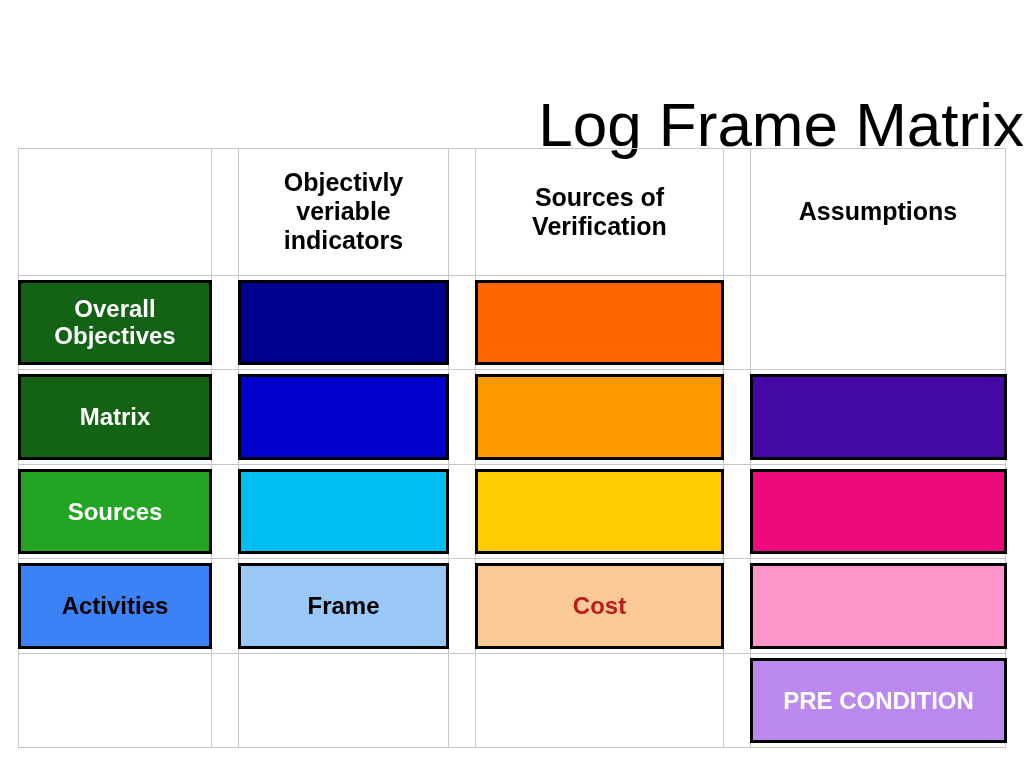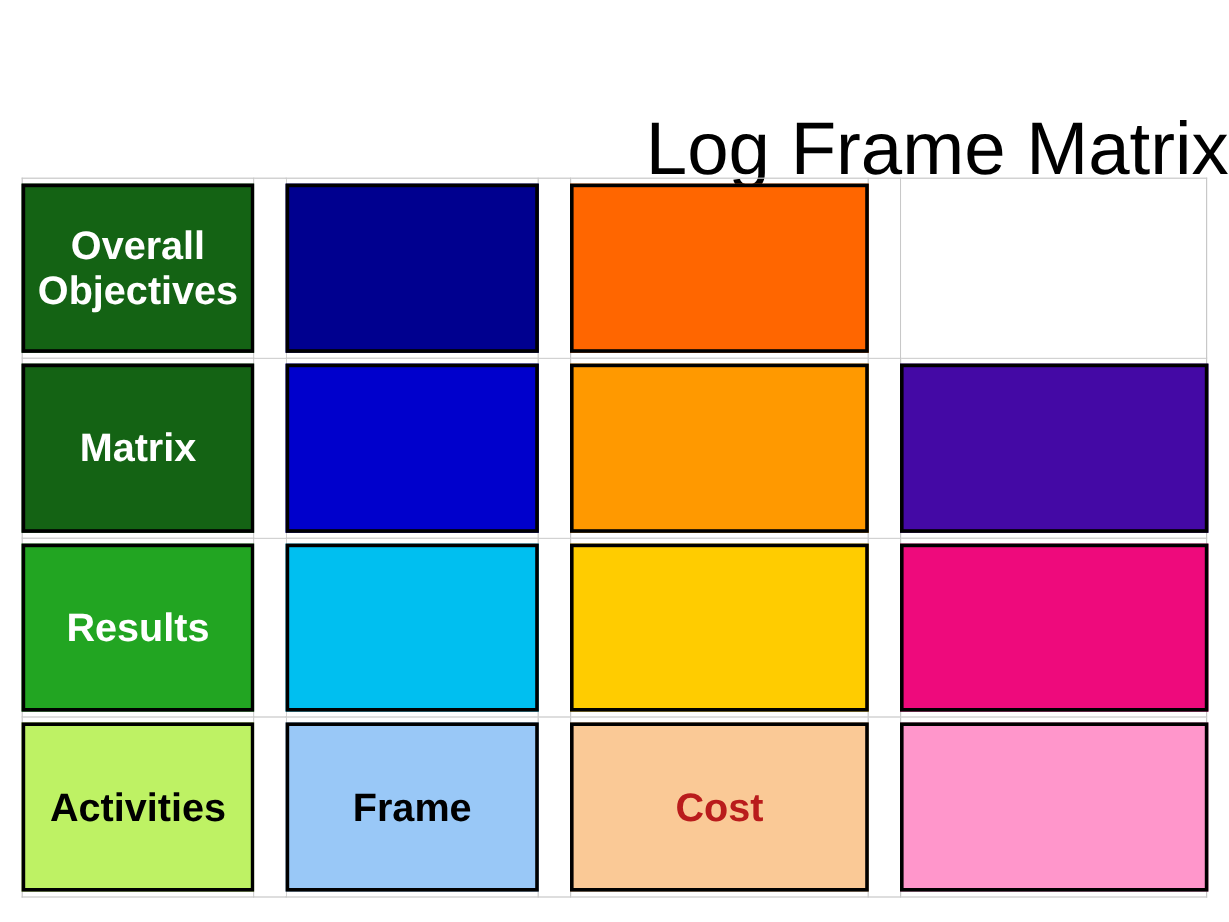--- a/index.html
+++ b/index.html
@@ -75,33 +75,33 @@
     position: absolute;
     left: -1px;
     right: -1px;
     top: 4px;
     bottom: 4px;
     border: 3px solid #000000;
     box-sizing: border-box;
     display: flex;
     align-items: center;
     justify-content: center;
-    font-size: 33px;
+    font-size: 24px;
     font-weight: bold;
     line-height: 1.14;
     text-align: center;
   }
   .block.wide-right { right: -2px; }
 
   .block .block-label { display: block; width: 100%; padding: 0 3px; }
 
   
   .fill-darkgreen  { background: #146314; color: #ffffff; }
   .fill-green      { background: #22a522; color: #ffffff; }
-  .fill-lightgreen { background: #bef264; color: #000000; }
+  .fill-lightgreen { background: #3b82f6; color: #000000; }
   .fill-navy       { background: #00008f; }
   .fill-blue       { background: #0000cc; }
   .fill-cyan       { background: #00bff0; }
   .fill-lightblue  { background: #99c8f7; color: #000000; }
   .fill-orangered  { background: #ff6600; }
   .fill-orange     { background: #ff9900; }
   .fill-gold       { background: #ffcc00; }
   .fill-peach      { background: #fac996; color: #b91c1c; }
   .fill-violet     { background: #4409a5; }
   .fill-magenta    { background: #ee0a7c; }
@@ -120,20 +120,35 @@
     <col class="col-label">
     <col class="col-spacer">
     <col class="col-ind">
     <col class="col-spacer">
     <col class="col-sov">
     <col class="col-spacer">
     <col class="col-assume">
   </colgroup>
 
   <tbody>
+      <tr class="row-header">
+    <td class="empty-cell"></td>
+    <td class="empty-cell"></td>
+    <td>
+      <div class="header-text">Objectivly veriable indicators</div>
+    </td>
+    <td class="empty-cell"></td>
+    <td>
+      <div class="header-text">Sources of Verification</div>
+    </td>
+    <td class="empty-cell"></td>
+    <td>
+      <div class="header-text">Assumptions</div>
+    </td>
+  </tr>
 
   <tr class="row-body">
     <td>
       <div class="block fill-darkgreen">
         <span class="block-label">Overall Objectives</span>
       </div>
     </td>
     <td class="empty-cell"></td>
     <td>
       <div class="block fill-navy">
@@ -172,21 +187,21 @@
     <td>
       <div class="block fill-violet wide-right">
         <span class="block-label"></span>
       </div>
     </td>
   </tr>
 
   <tr class="row-body">
     <td>
       <div class="block fill-green">
-        <span class="block-label">Results</span>
+        <span class="block-label">Sources</span>
       </div>
     </td>
     <td class="empty-cell"></td>
     <td>
       <div class="block fill-cyan">
         <span class="block-label"></span>
       </div>
     </td>
     <td class="empty-cell"></td>
     <td>
@@ -221,15 +236,28 @@
       </div>
     </td>
     <td class="empty-cell"></td>
     <td>
       <div class="block fill-pink wide-right">
         <span class="block-label"></span>
       </div>
     </td>
   </tr>
 
+  <tr class="row-last">
+    <td class="empty-cell"></td>
+    <td class="empty-cell"></td>
+    <td class="empty-cell"></td>
+    <td class="empty-cell"></td>
+    <td class="empty-cell"></td>
+    <td class="empty-cell"></td>
+    <td>
+      <div class="block fill-lightpurple wide-right">
+        <span class="block-label">PRE CONDITION</span>
+      </div>
+    </td>
+  </tr>
 
 </tbody>
   </table>
 
 </body></html>

